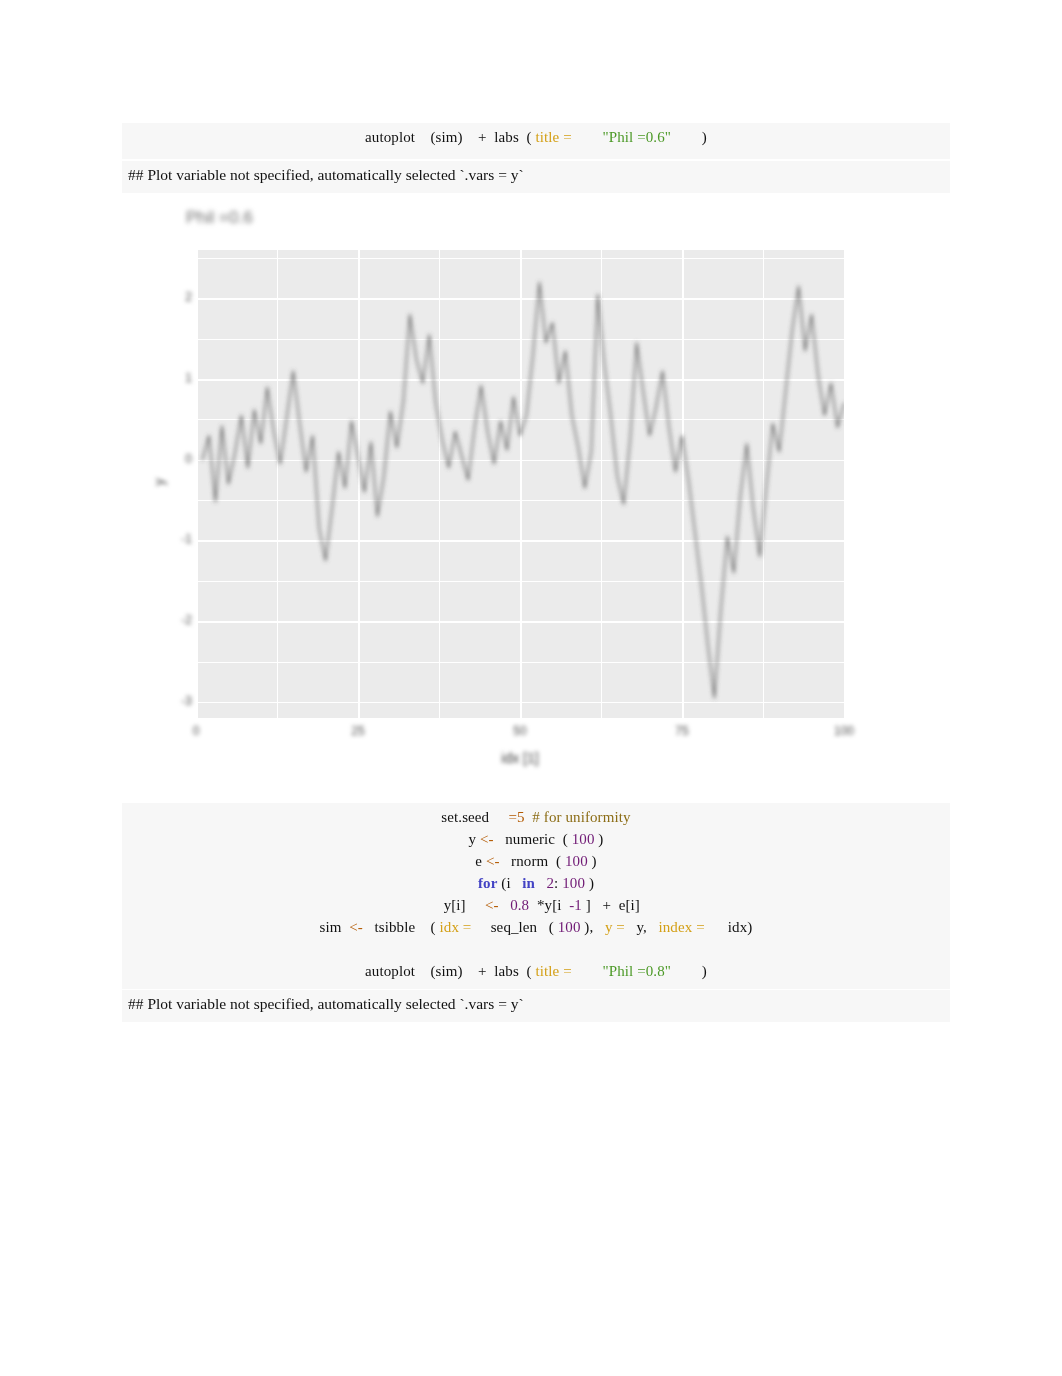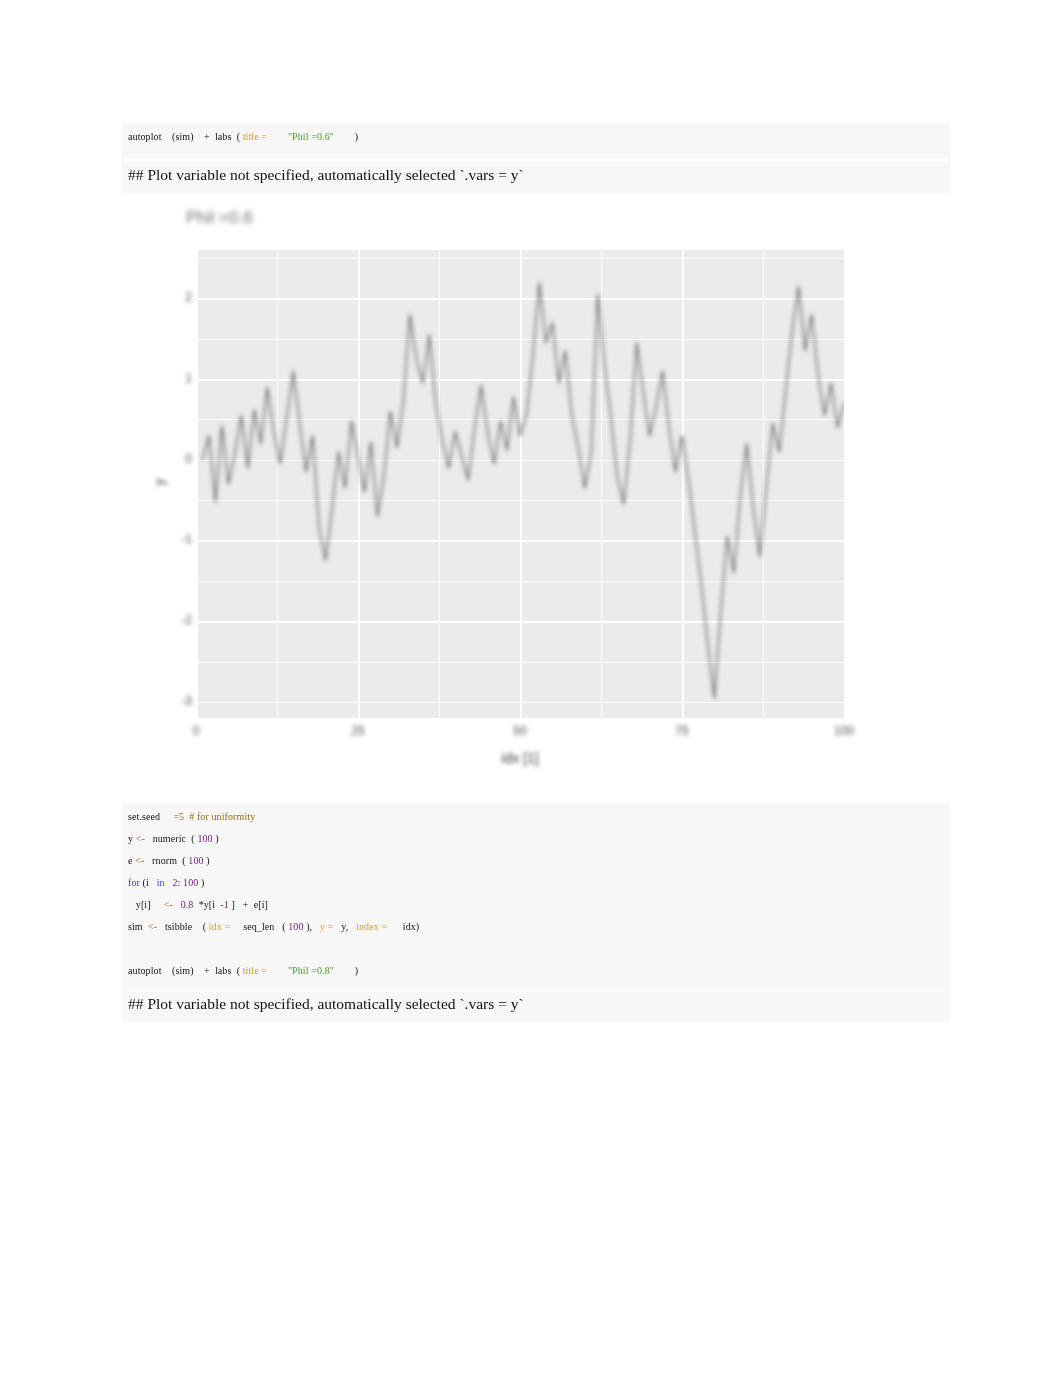--- a/index.html
+++ b/index.html
@@ -22,32 +22,33 @@
     width: 1062px;
     height: 1376px;
     background: #ffffff;
   }
 
   
   .chunk {
     position: absolute;
     background: #f7f7f7;
     font-family: "Liberation Serif", "DejaVu Serif", serif;
-    font-size: 10px;
+    font-size: 15px;
     line-height: 22px;
     white-space: pre;
     color: #111111;
     letter-spacing: 0.1px;
+    text-align: center;
   }
   .chunk .ln { display: block; height: 22px; }
   .tok-plain   { color: #111111; }
   .tok-arg     { color: #d4a017; }
   .tok-str     { color: #4d9a28; }
   .tok-num     { color: #701a75; }
-  .tok-kw      { color: #4343c4; }
+  .tok-kw      { color: #4343c4; font-weight: bold; }
   .tok-assign  { color: #b35900; }
   .tok-comment { color: #8c6d16; }
 
   .output {
     position: absolute;
     background: #f7f7f7;
     font-family: "Liberation Serif", "DejaVu Serif", serif;
     font-size: 15.5px;
     line-height: 24px;
     color: #111111;

